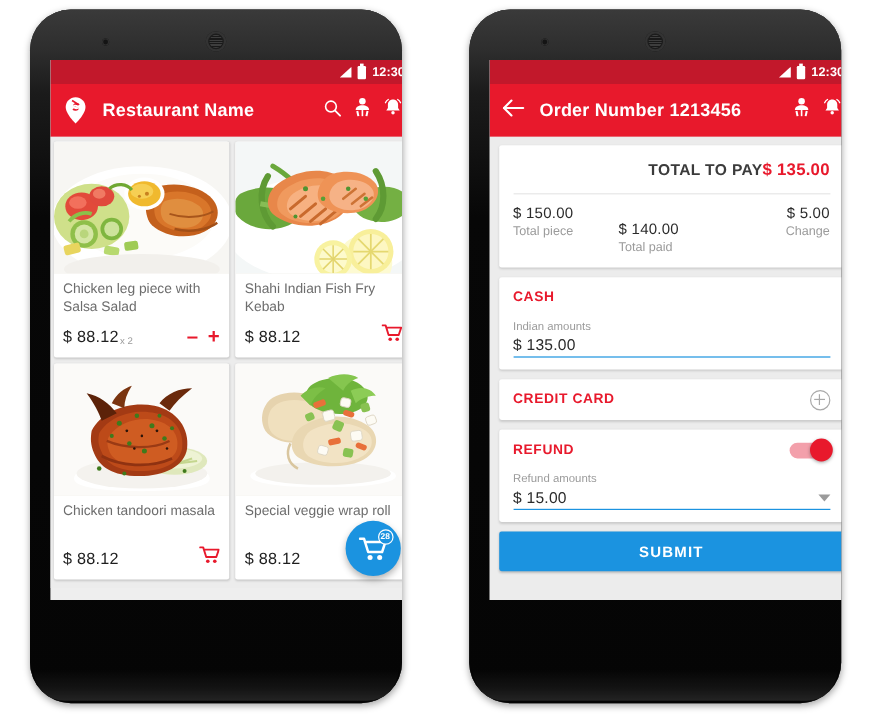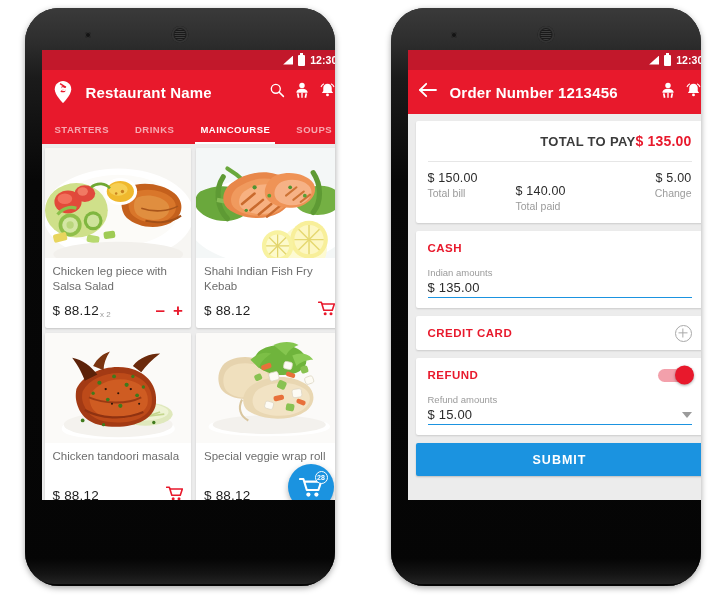--- a/index.html
+++ b/index.html
@@ -429,26 +429,20 @@
           <span class="ab-icon">
             <svg width="17" height="17" viewBox="0 0 20 20">
               <path d="M10 2.2c-2.9 0-5 2.2-5 5v3.4L3.4 13h13.2L15 10.6V7.2c0-2.8-2.1-5-5-5z" fill="#ffffff"></path>
               <circle cx="10" cy="15.2" r="1.7" fill="#ffffff"></circle>
               <path d="M2.6 5.4C3.2 4 4.2 3 5.4 2.3" fill="none" stroke="#ffffff" stroke-width="1.3" stroke-linecap="round"></path>
               <path d="M17.4 5.4C16.8 4 15.8 3 14.6 2.3" fill="none" stroke="#ffffff" stroke-width="1.3" stroke-linecap="round"></path>
             </svg>
           </span>
         </div>
 
-        <div class="tabs">
-          <div class="tab">STARTERS</div>
-          <div class="tab">DRINKS</div>
-          <div class="tab active">MAINCOURSE</div>
-          <div class="tab">SOUPS</div>
-        </div>
 
         <div class="menu-scroll">
           <div class="grid">
 
             <div class="card">
               <div class="thumb">
                 <svg viewBox="0 0 140 110" preserveAspectRatio="xMidYMid slice">
                   <rect width="140" height="110" fill="#f7f6f3"></rect>
                   <ellipse cx="70" cy="66" rx="72" ry="44" fill="#ffffff"></ellipse>
                   <ellipse cx="70" cy="62" rx="58" ry="34" fill="#fcfbf8"></ellipse>
@@ -729,21 +723,21 @@
           
           <div class="pcard">
             <div class="total-row">
               <span class="total-label">TOTAL TO PAY</span>
               <span class="total-value">$ 135.00</span>
             </div>
             <div class="divider"></div>
             <div class="summary">
               <div class="sum-col">
                 <div class="sum-amt">$ 150.00</div>
-                <div class="sum-cap">Total bill</div>
+                <div class="sum-cap">Total piece</div>
               </div>
               <div class="sum-col mid">
                 <div class="sum-amt">$ 140.00</div>
                 <div class="sum-cap">Total paid</div>
               </div>
               <div class="sum-col right">
                 <div class="sum-amt">$ 5.00</div>
                 <div class="sum-cap">Change</div>
               </div>
             </div>

